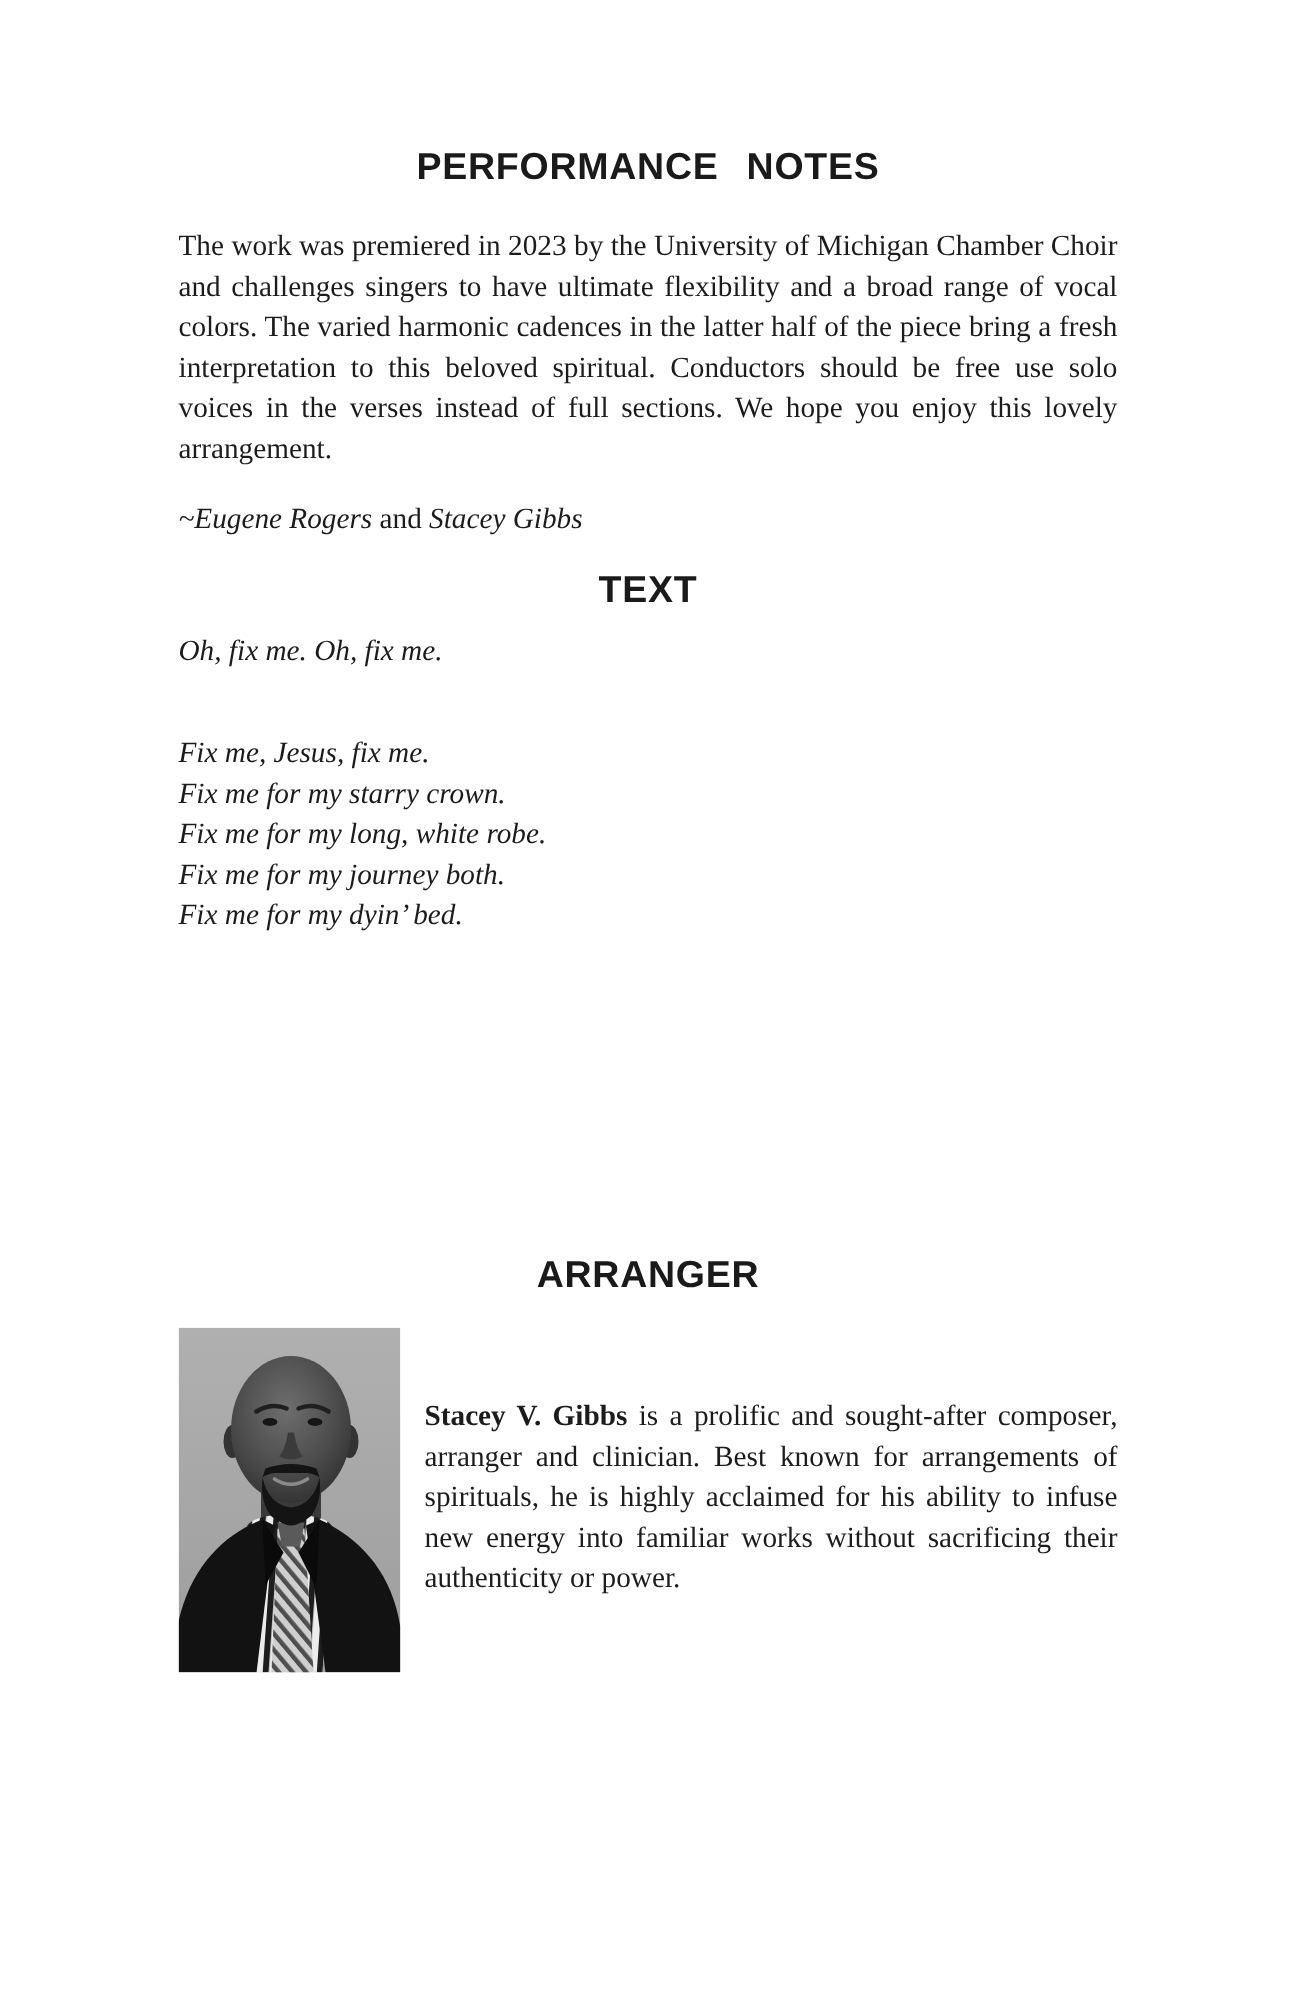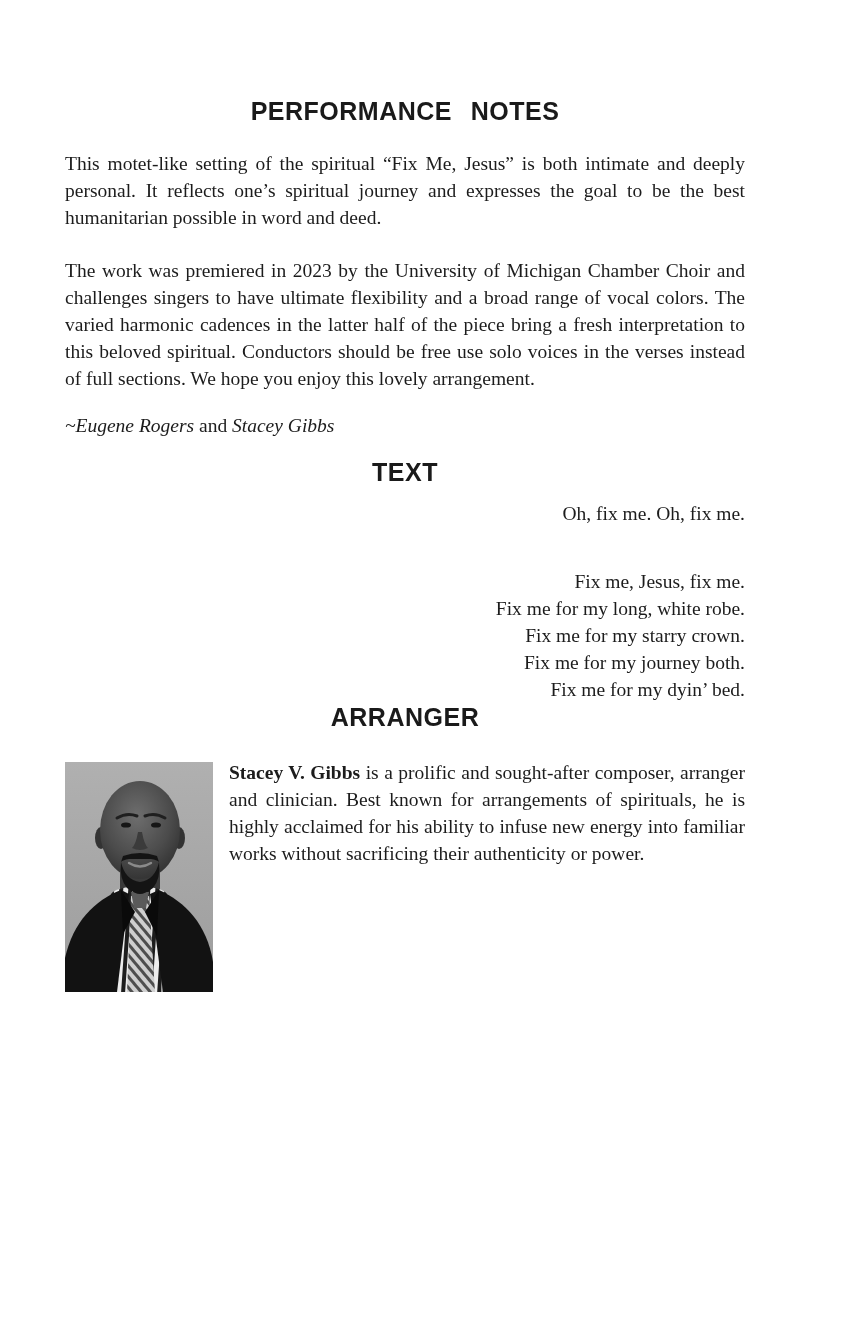--- a/index.html
+++ b/index.html
@@ -8,21 +8,21 @@
     width: 864px;
     height: 1343px;
     background: #ffffff;
     color: #1c1c1c;
     font-family: "Liberation Serif", "DejaVu Serif", serif;
     overflow: hidden;
   }
   .page {
     width: 864px;
     height: 1343px;
-    padding: 97px 119px 0 65px;
+    padding: 97px 119px 0 119px;
   }
   .section-heading {
     font-family: "Liberation Sans", "DejaVu Sans", sans-serif;
     font-weight: bold;
     font-size: 25px;
     line-height: 28px;
     text-align: center;
     letter-spacing: 0.5px;
     margin: 0;
     color: #1a1a1a;
@@ -37,67 +37,67 @@
   .para-1 { margin-top: 25px; }
   .para-2 { margin-top: 26px; }
   .attribution {
     font-size: 19.5px;
     line-height: 27px;
   }
   .italic { font-style: italic; }
   .bold { font-weight: bold; }
   .text-heading { margin-top: 12px; }
   .lyrics {
-    text-align: right;
+    text-align: left;
+    font-style: italic;
     font-size: 19.5px;
     line-height: 27px;
   }
   .stanza-1 { margin-top: 14px; }
   .stanza-2 { margin-top: 41px; }
-  .arranger-heading { }
+  .arranger-heading { margin-top: 212px; }
   .arranger-row {
-    margin-top: 31px;
+    margin-top: 21px;
     display: flex;
     gap: 16px;
-    align-items: flex-start;
+    align-items: center;
   }
   .photo-wrap {
     width: 148px;
     height: 230px;
     flex: 0 0 148px;
     overflow: hidden;
   }
   .photo-wrap svg { display: block; }
   .bio-col { flex: 1 1 auto; }
   .bio-para-1 { margin-top: -3px; }
   .bio-para-2 { margin-top: 19px; }
 </style>
 </head>
 <body>
 
 <div class="page">
 
   <h1 class="section-heading notes-heading">PERFORMANCE NOTES</h1>
 
-  <p class="body-text para-1">This motet-like setting of the spiritual “Fix Me, Jesus” is both intimate and deeply personal. It reflects one’s spiritual journey and expresses the goal to be the best humanitarian possible in word and deed.</p>
 
   <p class="body-text para-2">The work was premiered in 2023 by the University of Michigan Chamber Choir and challenges singers to have ultimate flexibility and a broad range of vocal colors. The varied harmonic cadences in the latter half of the piece bring a fresh interpretation to this beloved spiritual. Conductors should be free use solo voices in the verses instead of full sections. We hope you enjoy this lovely arrangement.</p>
 
   <p class="attribution"><span class="italic">~Eugene Rogers</span><span> and </span><span class="italic">Stacey Gibbs</span></p>
 
   <h2 class="section-heading text-heading">TEXT</h2>
 
   <div class="lyrics stanza-1">
     <div>Oh, fix me. Oh, fix me.</div>
   </div>
 
   <div class="lyrics stanza-2">
     <div>Fix me, Jesus, fix me.</div>
+    <div>Fix me for my starry crown.</div>
     <div>Fix me for my long, white robe.</div>
-    <div>Fix me for my starry crown.</div>
     <div>Fix me for my journey both.</div>
     <div>Fix me for my dyin’ bed.</div>
   </div>
 
   <h2 class="section-heading arranger-heading">ARRANGER</h2>
 
   <div class="arranger-row">
 
     <div class="photo-wrap">
       <svg width="148" height="230" viewBox="0 0 148 230" xmlns="http://www.w3.org/2000/svg">

